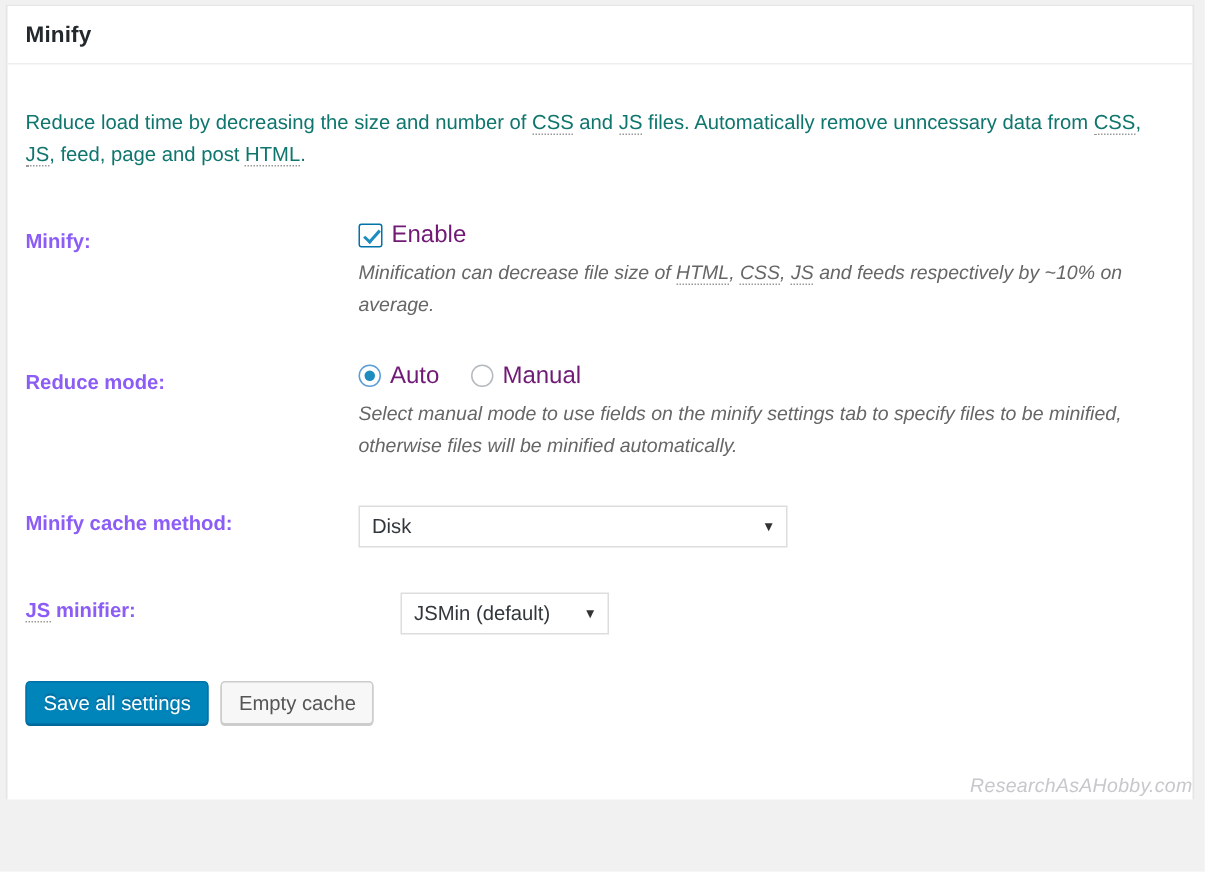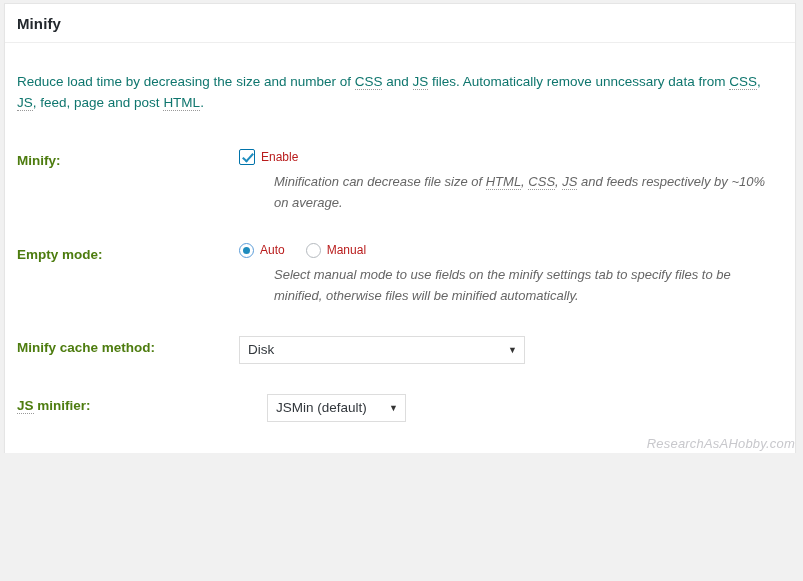--- a/index.html
+++ b/index.html
@@ -5,21 +5,21 @@
   * { box-sizing: border-box; }
   html, body {
     margin: 0; padding: 0;
     width: 803px; height: 581px;
     background: #f1f1f1;
     font-family: "Liberation Sans", sans-serif;
     -webkit-font-smoothing: antialiased;
   }
   #screen {
     position: relative;
-    width: 803px; height: 453px;
+    width: 803px; height: 533px;
     background: #f1f1f1;
     overflow: hidden;
   }
   .panel {
     position: absolute;
     left: 4px; top: 3px;
     width: 792px; height: 564px;
     background: #ffffff;
     border: 1px solid #e5e5e5;
     box-shadow: 0 1px 1px rgba(0,0,0,.04);
@@ -55,42 +55,42 @@
   table.form-table {
     width: 100%;
     border-collapse: collapse;
   }
   table.form-table tr { vertical-align: top; }
   table.form-table th {
     width: 222px;
     text-align: left;
     font-size: 13.5px;
     font-weight: bold;
-    color: #4d7c0f;
+    color: #8b5cf6;
     padding: 18px 10px 18px 0;
     line-height: 1.3;
   }
   table.form-table td {
     padding: 15px 10px 15px 0;
     font-size: 13.5px;
     color: #444;
   }
   .row-tight th { padding-top: 17px; padding-bottom: 6px; }
   .row-tight td { padding-top: 14px; padding-bottom: 2px; }
 
   .choice-line {
     display: flex;
     align-items: center;
     gap: 6px;
     line-height: 1;
   }
   .choice-line .gap { width: 9px; display:inline-block; }
   .ctrl-label {
-    font-size: 12px;
-    color: #b91c1c;
+    font-size: 16px;
+    color: #701a75;
     line-height: 1;
   }
 
   
   .cb {
     width: 16px; height: 16px;
     border: 1px solid #0073aa;
     background: #fff;
     border-radius: 2px;
     position: relative;
@@ -127,21 +127,20 @@
     background: #1e8cbe;
   }
 
   .hint {
     font-style: italic;
     font-size: 13px;
     line-height: 1.62;
     color: #666;
     margin-top: 6px;
     max-width: 545px;
-    margin-left: 35px;
   }
 
   
   .select {
     position: relative;
     display: inline-flex;
     align-items: center;
     height: 28px;
     border: 1px solid #dddddd;
     background: #fff;
@@ -226,21 +225,21 @@
             <td>
               <label class="choice-line">
                 <span class="cb"></span>
                 <span class="ctrl-label">Enable</span>
               </label>
               <div class="hint"><span>Minification can decrease file size of </span><abbr>HTML</abbr><span>, </span><abbr>CSS</abbr><span>, </span><abbr>JS</abbr><span> and feeds respectively by ~10% on average.</span></div>
             </td>
           </tr>
 
           <tr class="row-tight">
-            <th>Empty mode:</th>
+            <th>Reduce mode:</th>
             <td>
               <div class="choice-line">
                 <label class="choice-line">
                   <span class="rb checked"></span>
                   <span class="ctrl-label">Auto</span>
                 </label>
                 <span class="gap"></span>
                 <label class="choice-line">
                   <span class="rb"></span>
                   <span class="ctrl-label">Manual</span>

